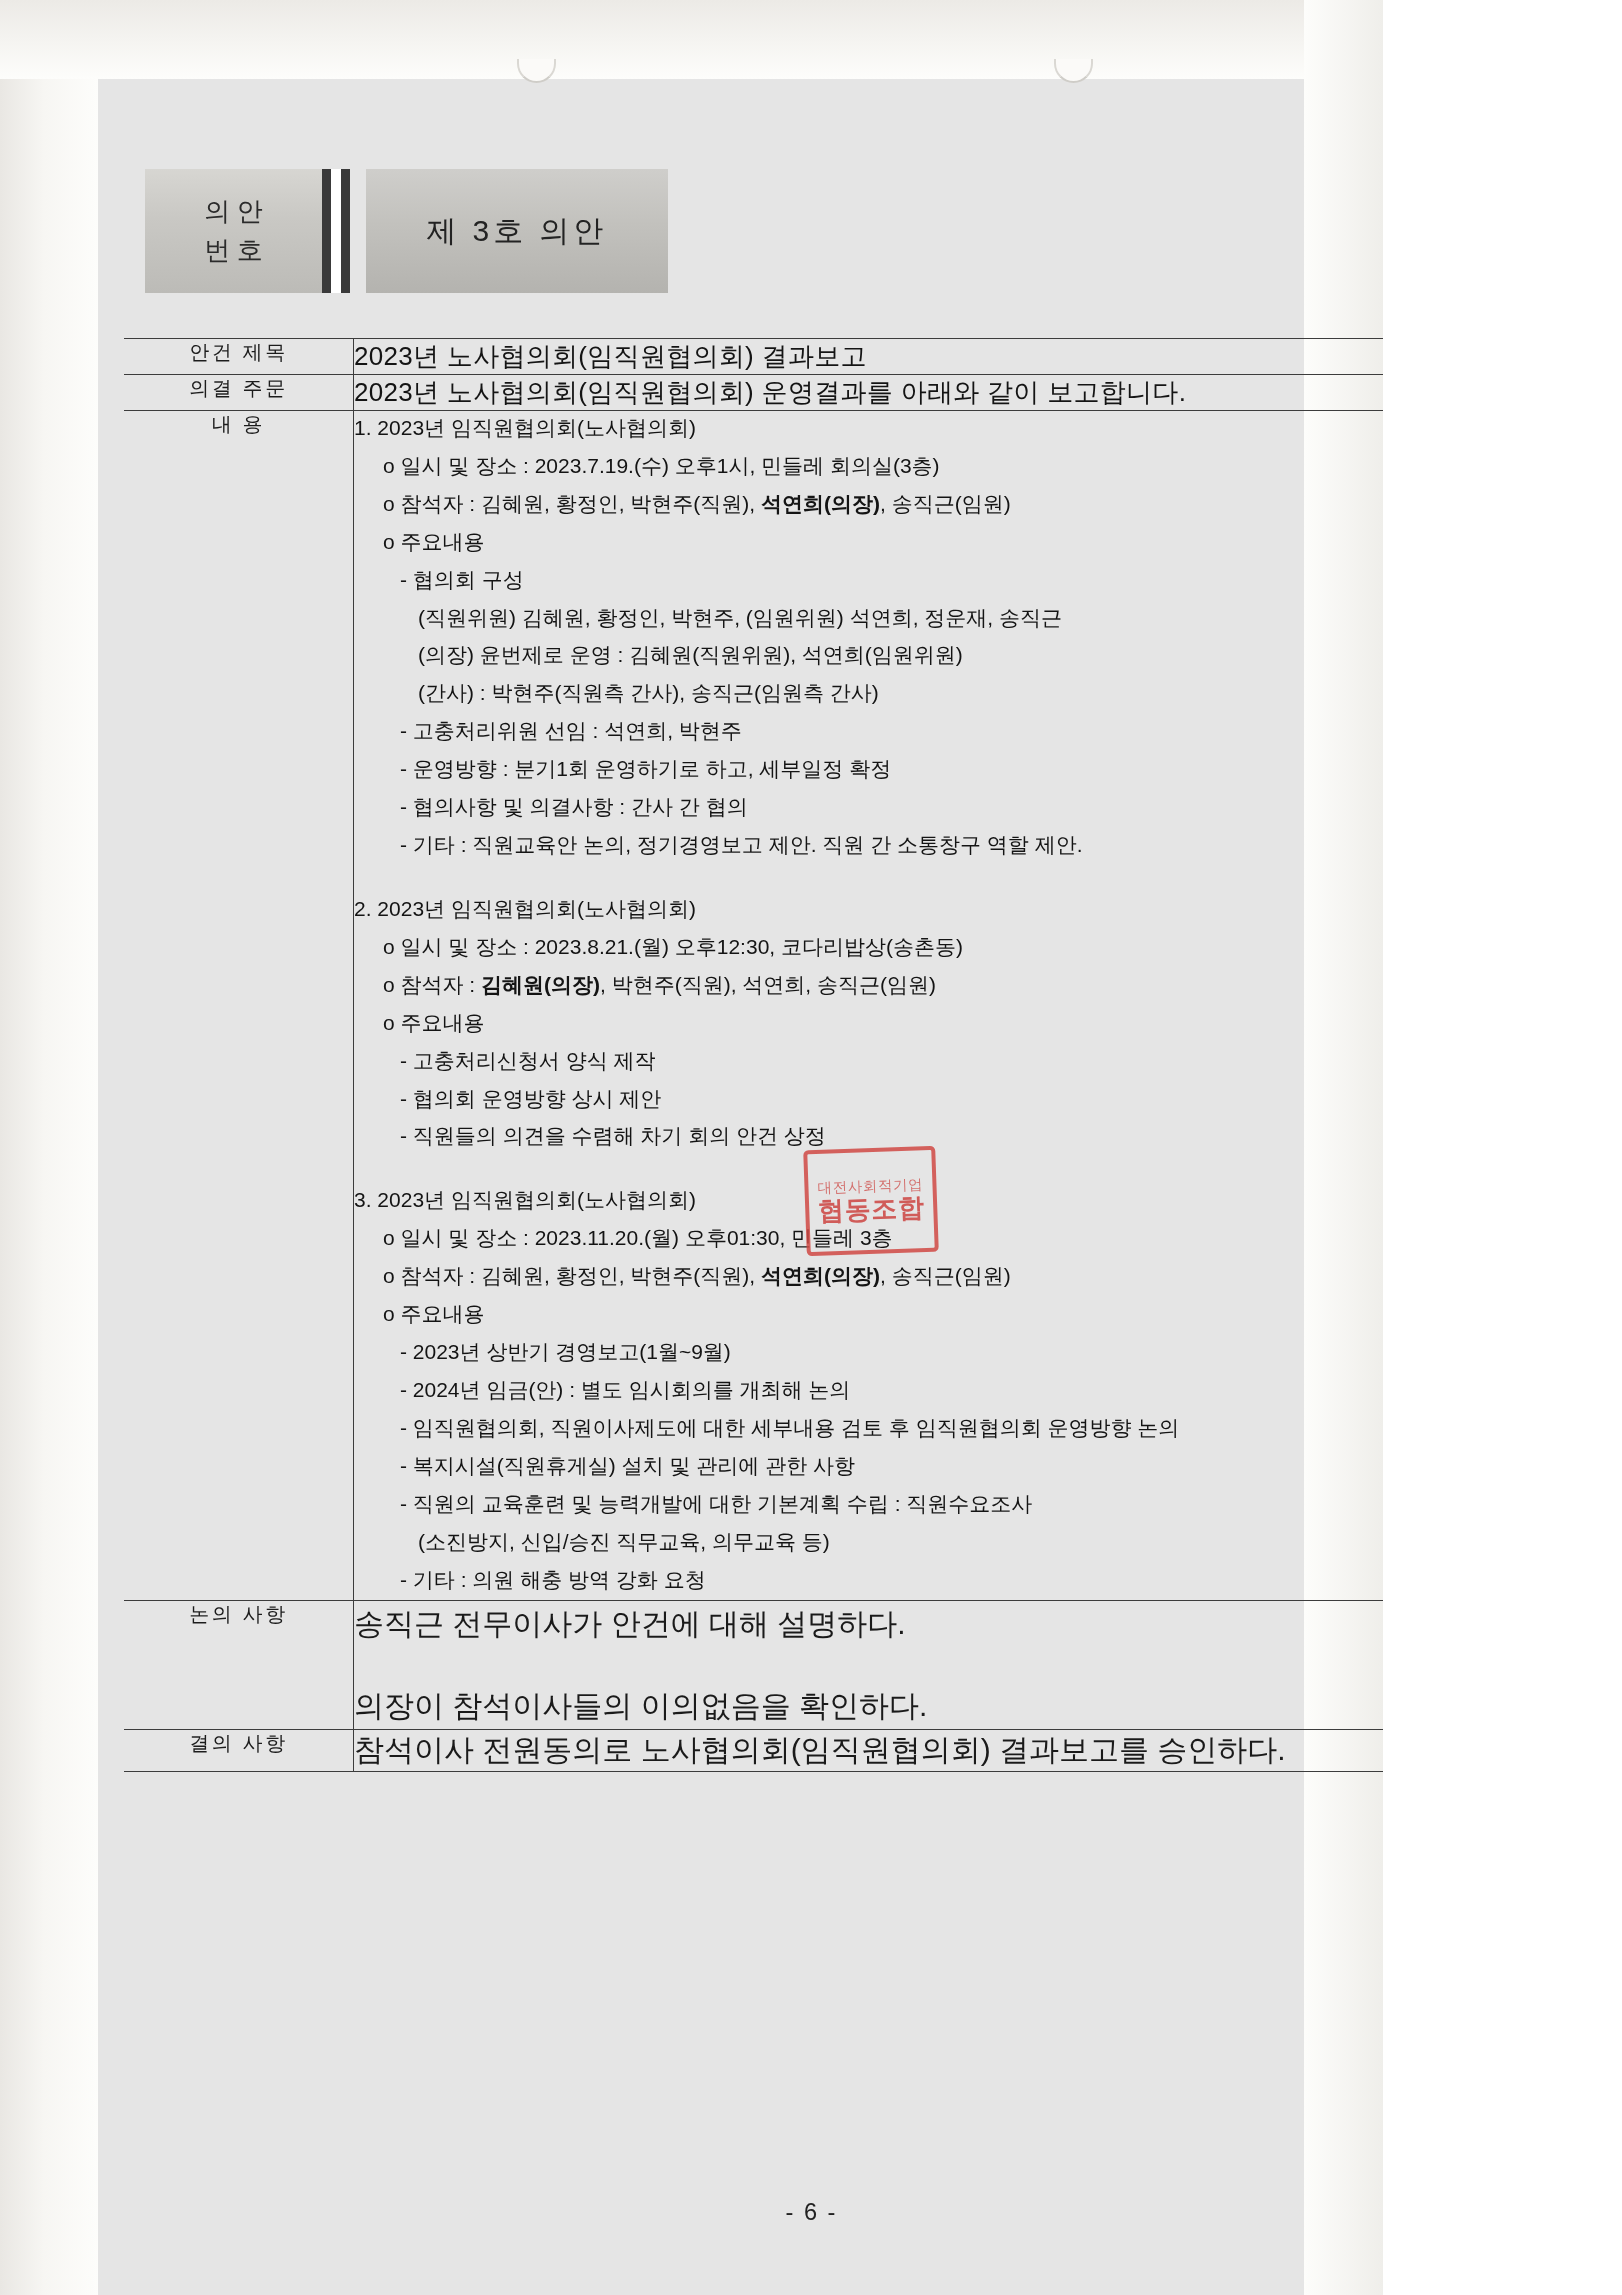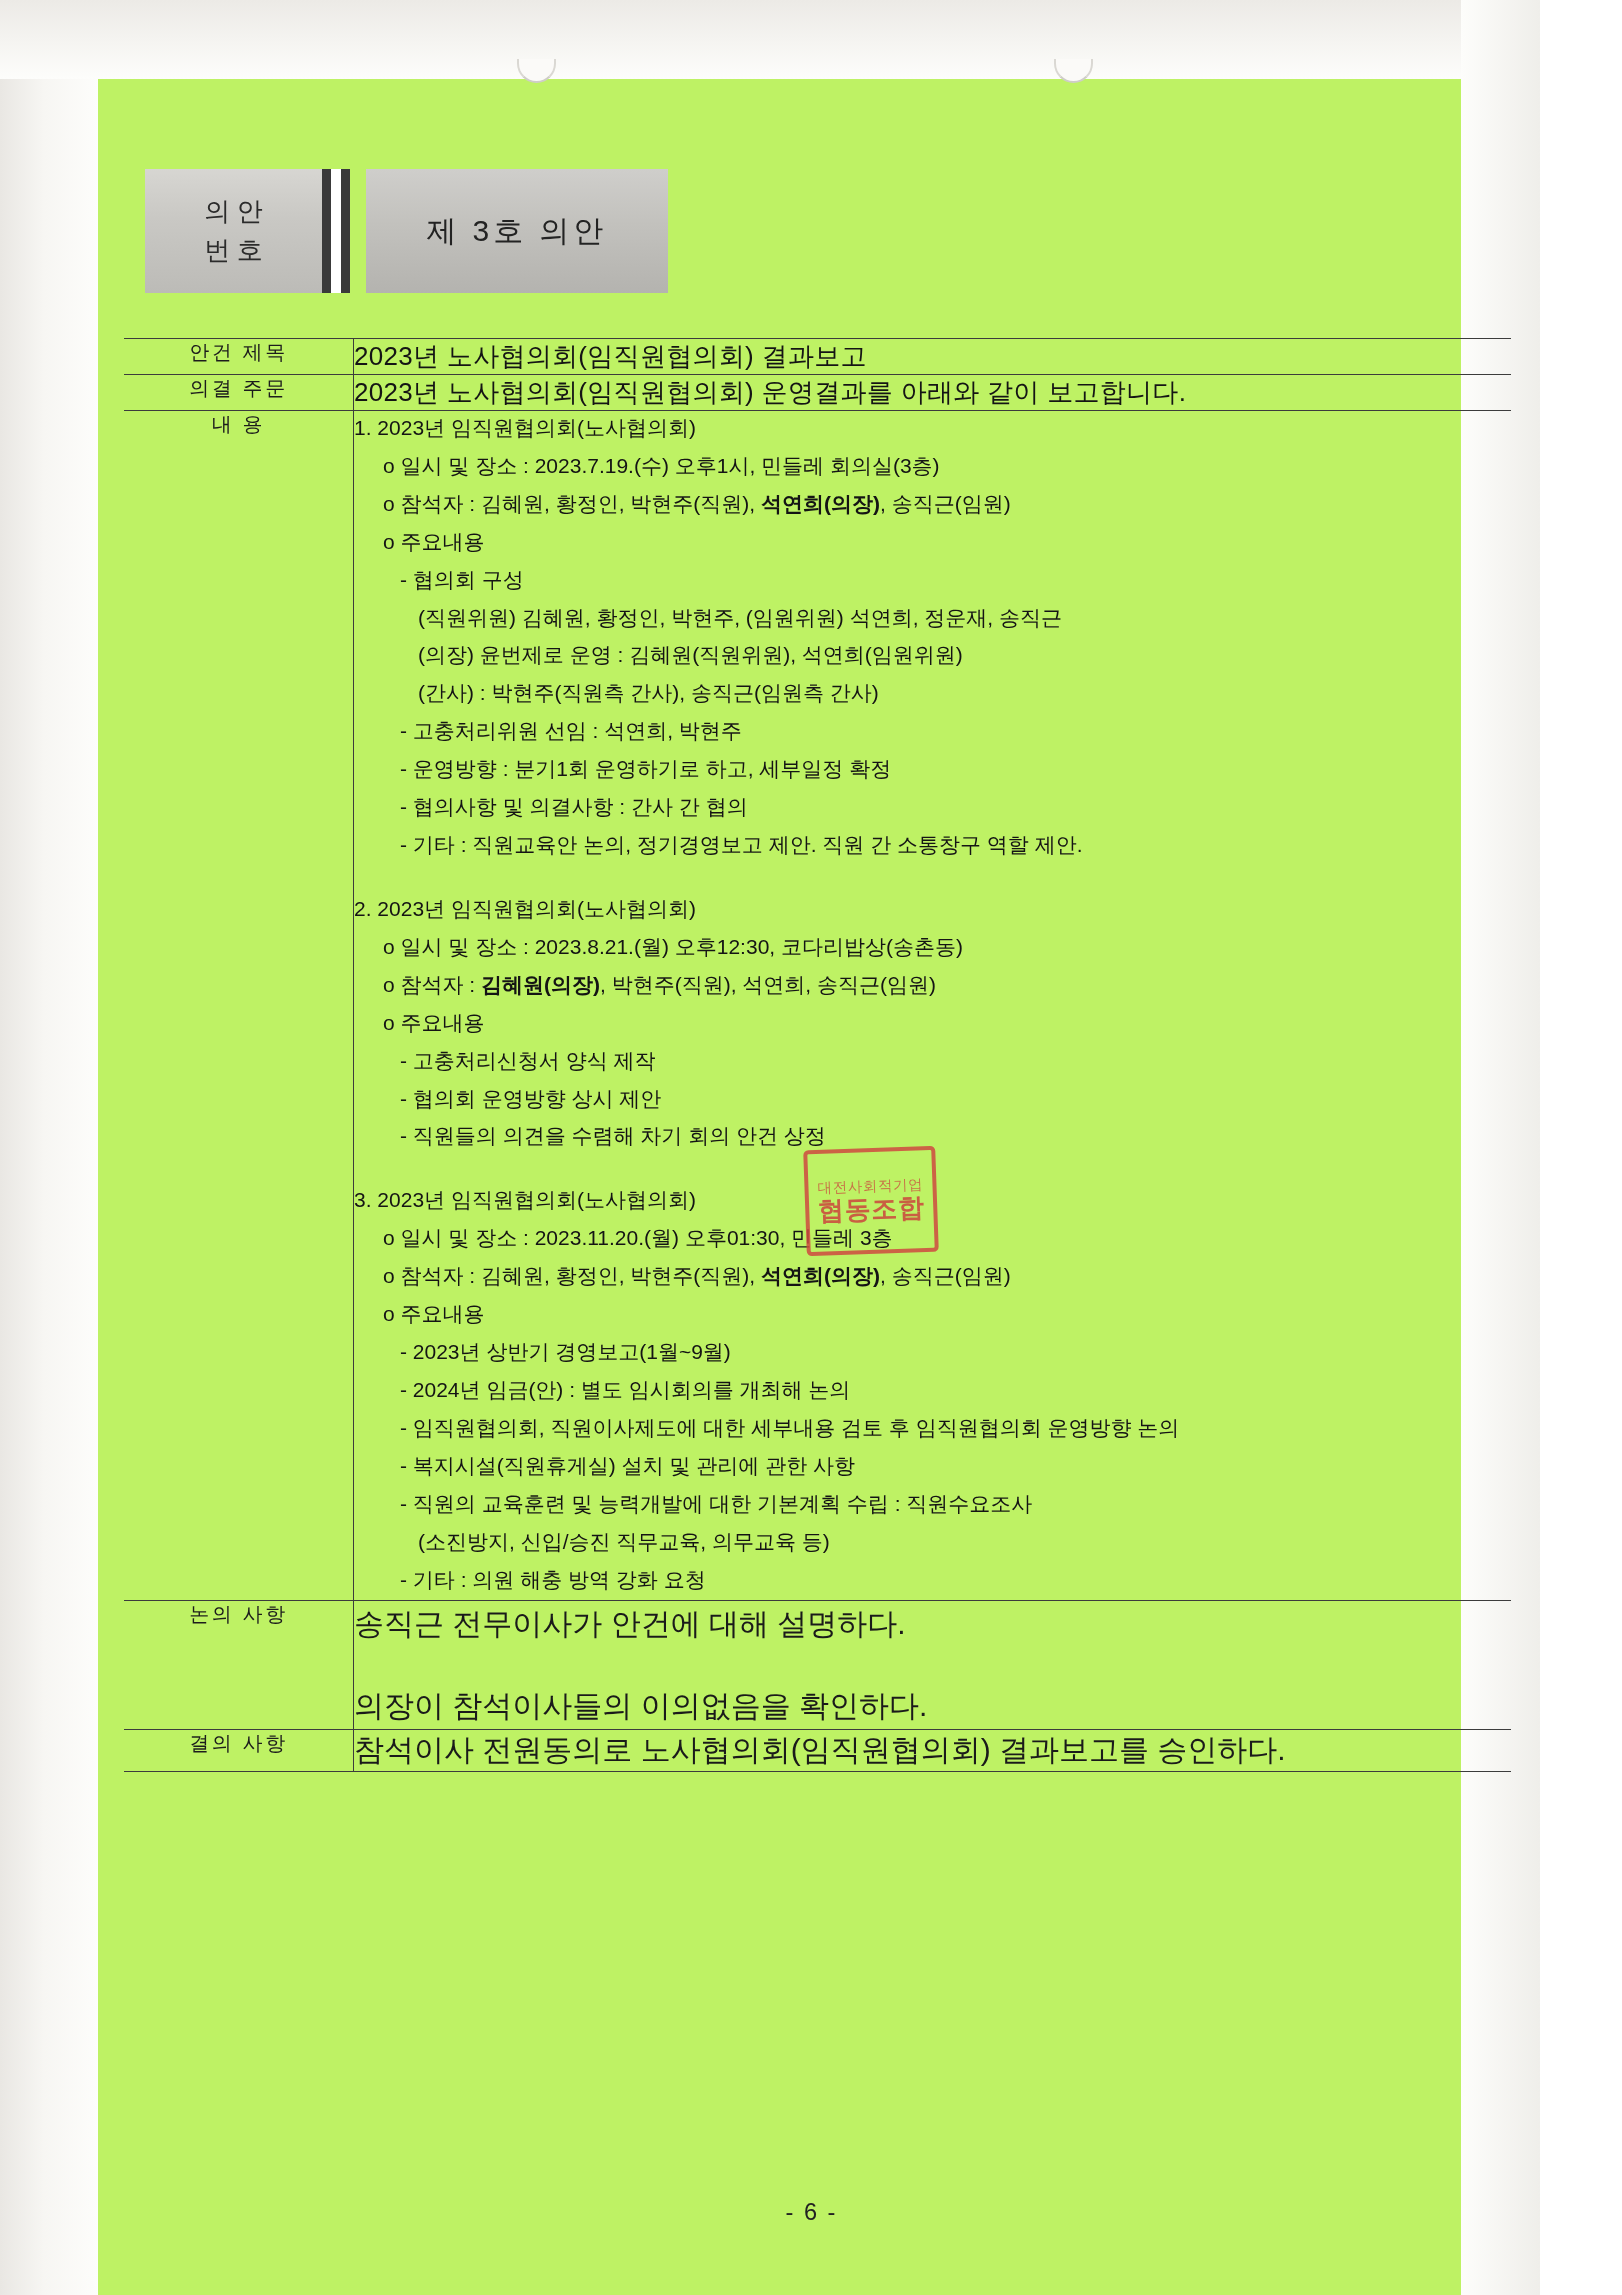--- a/index.html
+++ b/index.html
@@ -6,25 +6,24 @@
     margin: 0;
     padding: 0;
     background: #ffffff;
   }
   body {
     font-family: "Liberation Sans", sans-serif;
     color: #1a1a1a;
   }
   .page {
     position: relative;
-    width: 1497px;
+    width: 1383px;
     height: 2295px;
-    background: #bef264;
+    background: #e5e5e5;
     overflow: hidden;
-    padding-left: 43px;
   }
   
   .scan-shade-left {
     position: absolute;
     left: 0; top: 0; width: 98px; height: 2295px;
     background: linear-gradient(to right, #e9e7e3 0%, #f7f6f3 45%, #fdfdfb 100%);
     pointer-events: none;
   }
   .scan-shade-top {
     position: absolute;

